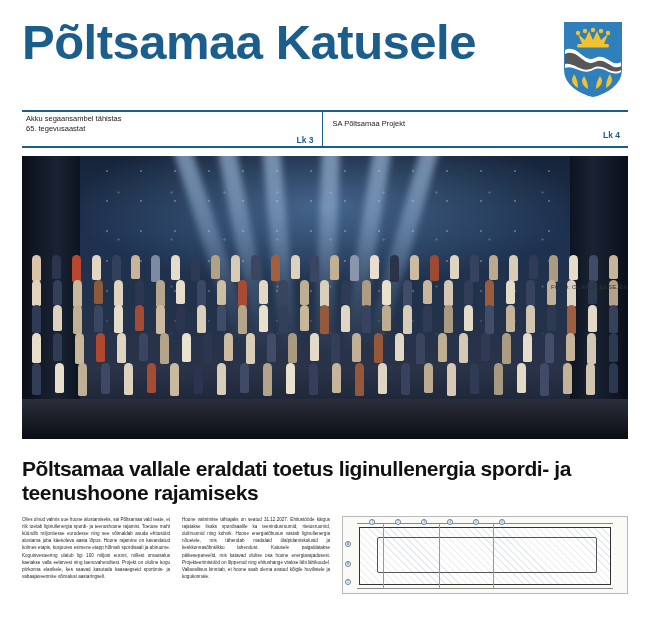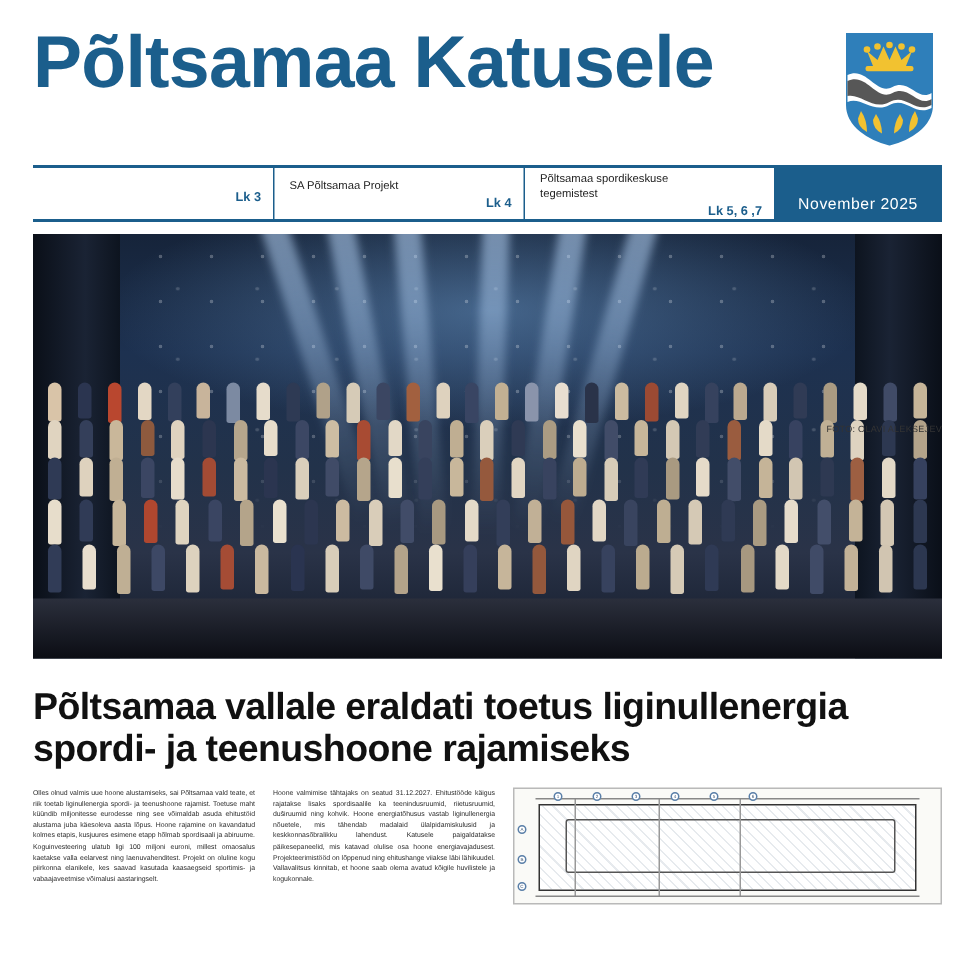--- a/index.html
+++ b/index.html
@@ -147,21 +147,21 @@
     position: absolute;
     right: 0; top: 284px;
     font-size: 6px;
     color: #333;
     letter-spacing: .2px;
   }
 
   
   .main-head {
     margin-top: 18px;
-    font-size: 25px;
+    font-size: 21px;
     line-height: 1.12;
     font-weight: bold;
     color: #111;
     letter-spacing: -0.4px;
   }
 
   
   .cols {
     margin-top: 12px;
     display: flex;
@@ -233,32 +233,28 @@
           <path d="M22 56 q4 6 4 13 q-6 -3 -6 -9 z"></path>
           <path d="M38 56 q-4 6 -4 13 q6 -3 6 -9 z"></path>
           <path d="M48 54 q-4 6 -4 14 q6 -3 6 -9 z"></path>
         </g>
       </svg>
     </div>
   </div>
 
   <div class="teaser-bar">
     <div class="teaser">
+      <div class="teaser-text" style="white-space:pre-line">Akku segaansambel tähistas
+65. tegevusaastat</div>
       <div class="teaser-page">Lk 3</div>
     </div>
     <div class="teaser">
       <div class="teaser-text" style="white-space:pre-line">SA Põltsamaa Projekt</div>
       <div class="teaser-page">Lk 4</div>
     </div>
-    <div class="teaser">
-      <div class="teaser-text" style="white-space:pre-line">Põltsamaa spordikeskuse
-tegemistest</div>
-      <div class="teaser-page">Lk 5, 6 ,7</div>
-    </div>
-    <div class="date-box">November  2025</div>
   </div>
 
 
   <div class="photo-wrap">
     <div class="stage-bg"></div>
     <div class="dots"></div>
     <div class="beam" style="left:150px; transform:rotate(-18deg);"></div>
     <div class="beam" style="left:195px; transform:rotate(-11deg);"></div>
     <div class="beam" style="left:240px; transform:rotate(-5deg);"></div>
     <div class="beam" style="left:300px; transform:rotate(2deg);"></div>

